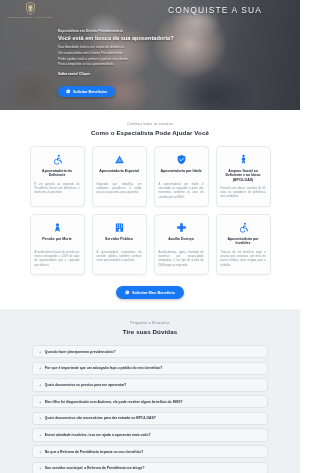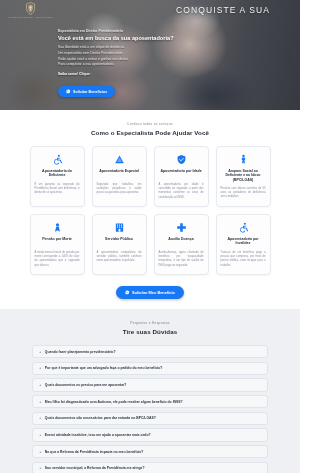--- a/index.html
+++ b/index.html
@@ -29,21 +29,21 @@
       radial-gradient(ellipse 40px 34px at 122px 92px, rgba(214,168,162,0.75) 0%, rgba(0,0,0,0) 70%),
       radial-gradient(ellipse 60px 40px at 214px 96px, rgba(46,52,64,0.85) 0%, rgba(0,0,0,0) 72%),
       radial-gradient(ellipse 40px 34px at 34px 92px, rgba(150,132,108,0.7) 0%, rgba(0,0,0,0) 72%),
       linear-gradient(100deg,#b9b3a9 0%, #a09990 20%, #8b8884 38%, #6d6d70 58%, #4b4d53 78%, #3a3c42 100%);
   }
   .hero-veil {
     position: absolute; inset: 0;
     background: linear-gradient(90deg, rgba(30,36,48,0.55) 0%, rgba(32,38,50,0.36) 34%, rgba(40,46,58,0.14) 60%, rgba(40,44,54,0.18) 100%);
   }
   .hero-topbar {
-    position: absolute; top: 0; left: 0; right: 0; height: 20px;
+    position: absolute; top: 0; left: 0; right: 8px; height: 20px;
     display: flex; align-items: center; justify-content: space-between;
     padding: 0 8px;
   }
   .logo-wrap { display: flex; flex-direction: column; align-items: center; gap: 1px; }
   .logo-mark { width: 11px; height: 13px; display: block; }
   .logo-text {
     font-size: 2.6px; letter-spacing: .35px; color: #d8c9a0;
     font-family: "Liberation Serif", serif; white-space: nowrap;
   }
   .hero-tagline {

